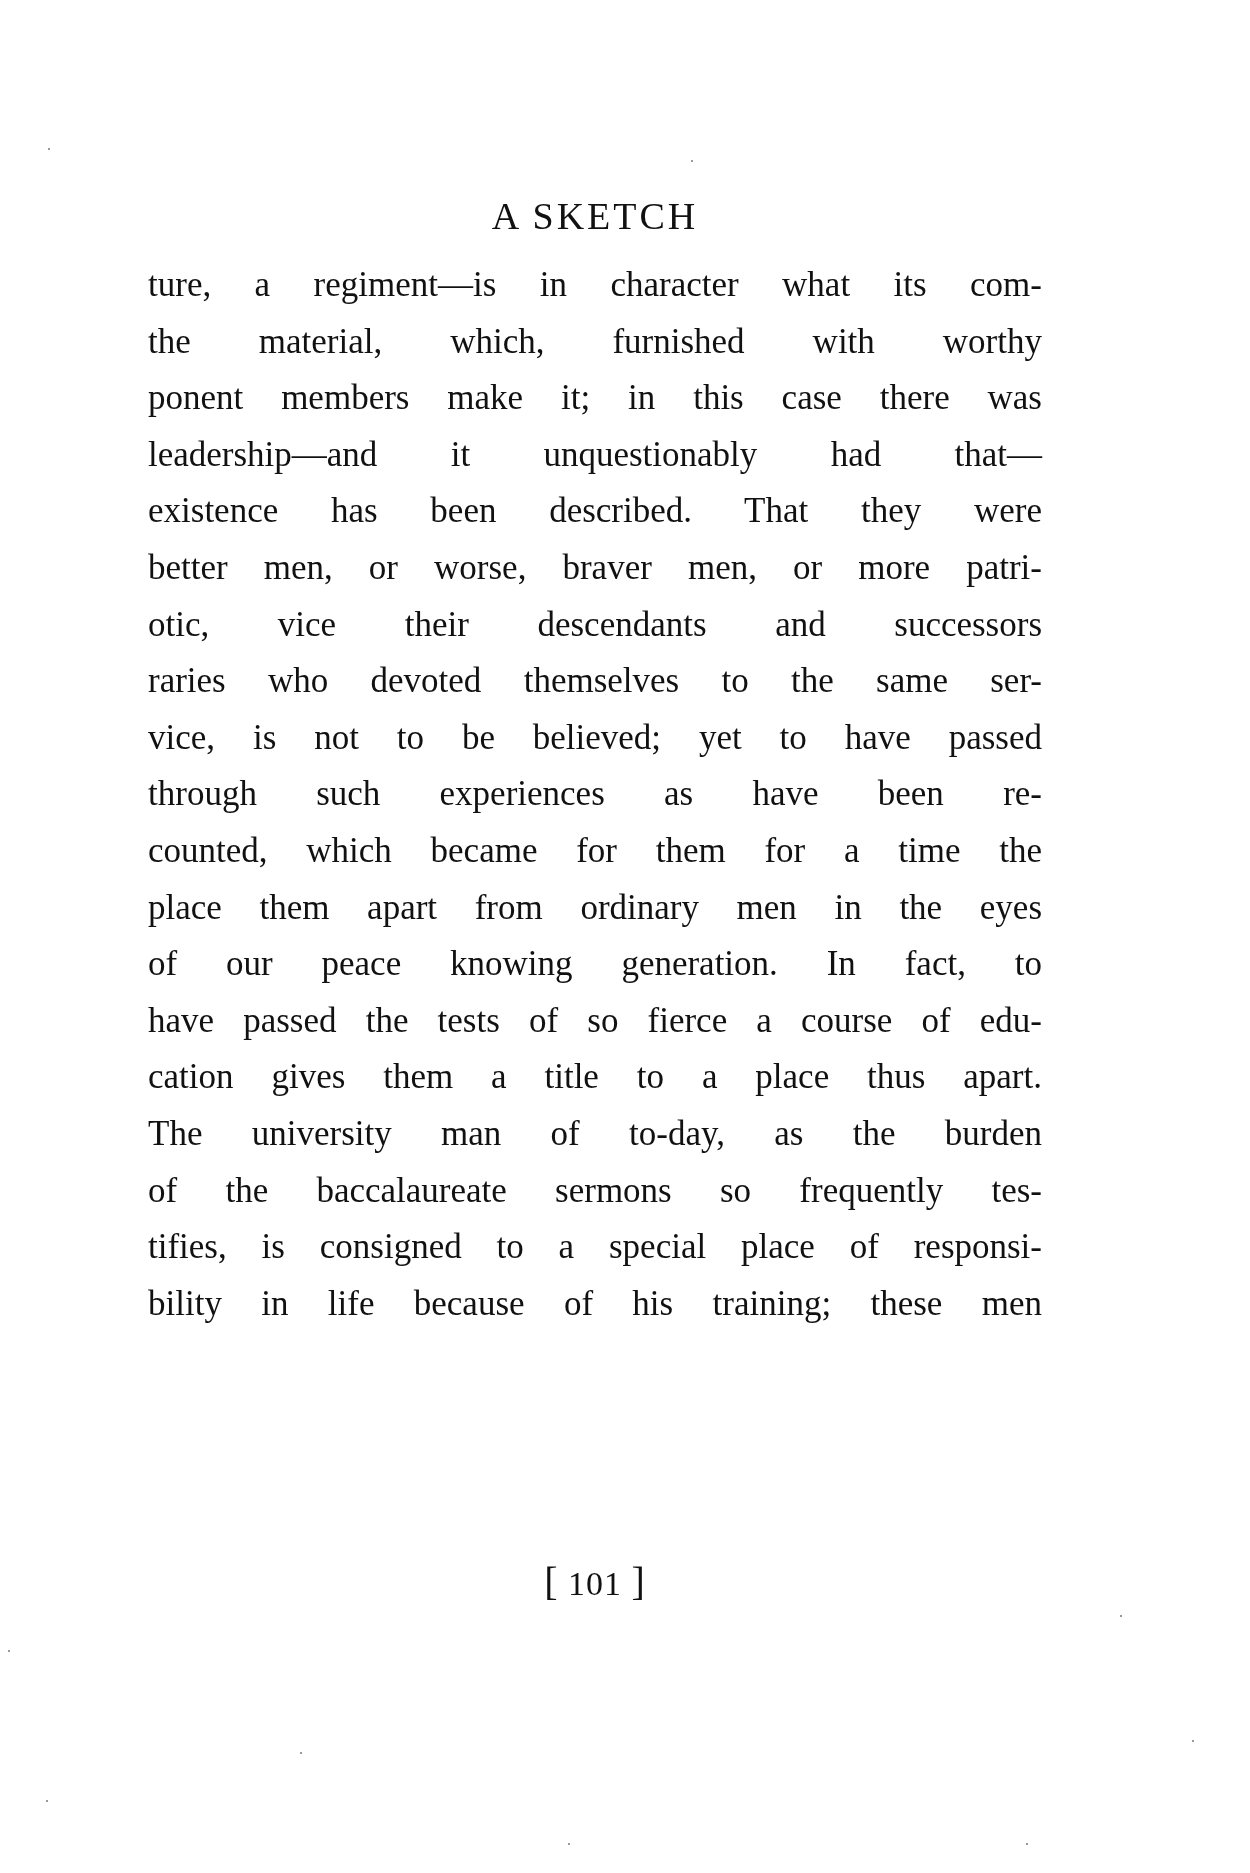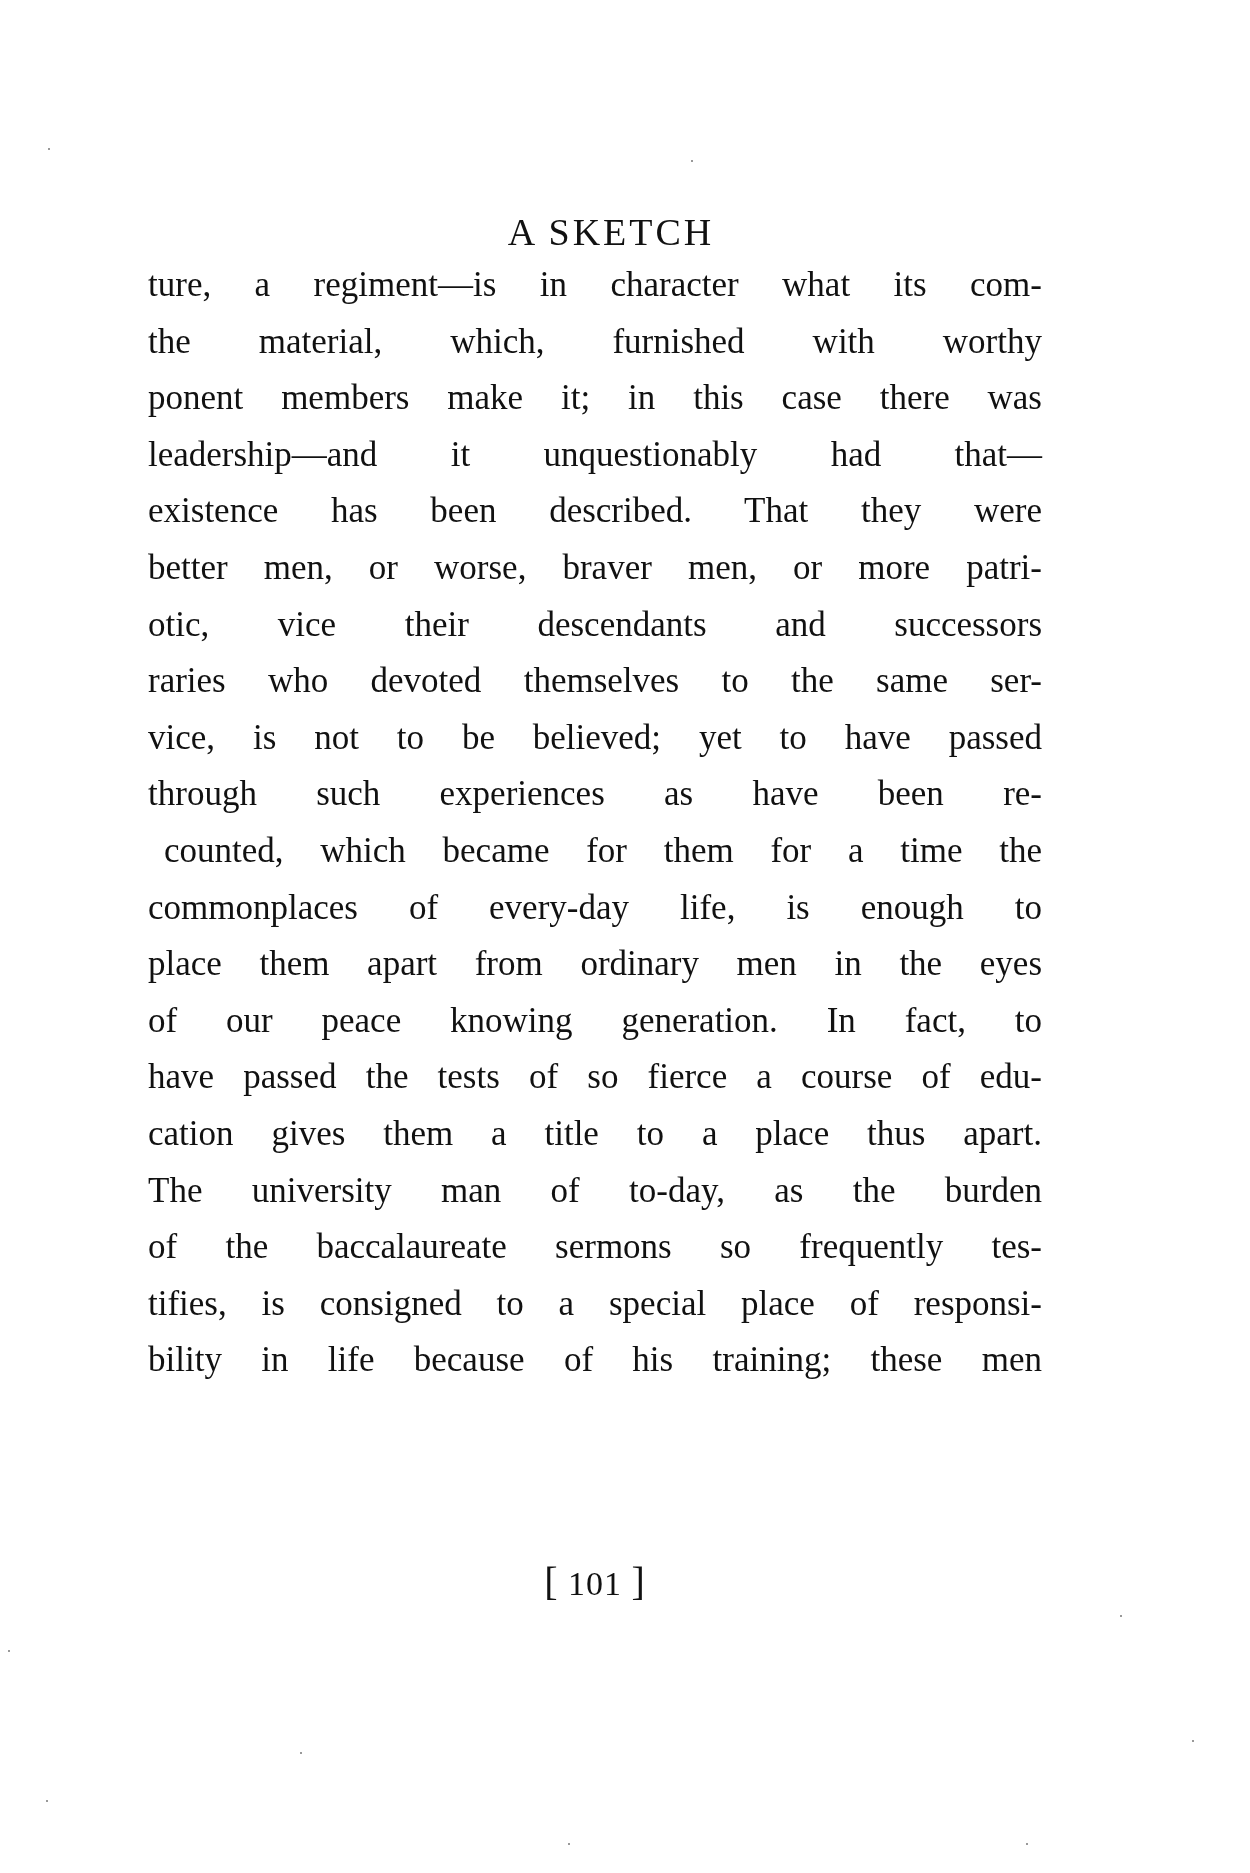--- a/index.html
+++ b/index.html
@@ -23,21 +23,21 @@
     }
     .running-head {
       position: absolute;
       left: 148px;
       width: 894px;
       top: 192px;
       text-align: center;
       font-size: 38px;
       letter-spacing: 3px;
       line-height: 48px;
-      margin: 16px;
+      margin: 0;
       font-weight: normal;
     }
     .body-text {
       position: absolute;
       left: 148px;
       width: 894px;
       top: 257px;
       margin: 0;
       padding: 0;
       font-size: 35px;
@@ -86,22 +86,21 @@
     <span class="line" style="white-space: normal;">ture, a regiment—is in character what its com-</span>
     <span class="line" style="white-space: normal;">the material, which, furnished with worthy</span>
     <span class="line" style="white-space: normal;">ponent members make it; in this case there was</span>
     <span class="line" style="white-space: normal;">leadership—and it unquestionably had that—</span>
     <span class="line" style="white-space: normal;">existence has been described.  That they were</span>
     <span class="line" style="white-space: normal;">better men, or worse, braver men, or more patri-</span>
     <span class="line" style="white-space: normal;">otic, vice their descendants and successors</span>
     <span class="line" style="white-space: normal;">raries who devoted themselves to the same ser-</span>
     <span class="line" style="white-space: normal;">vice, is not to be believed; yet to have passed</span>
     <span class="line" style="white-space: normal;">through such experiences as have been re-</span>
-    <span class="line" style="white-space: normal; margin-left: 16px;">counted, which became for them for a time the</span>
-    <span class="line" style="white-space: normal;">commonplaces of every-day life, is enough to</span>
+    <span class="line" style="white-space: normal;">counted, which became for them for a time the</span>
     <span class="line" style="white-space: normal;">place them apart from ordinary men in the eyes</span>
     <span class="line" style="white-space: normal;">of our peace knowing generation.  In fact, to</span>
     <span class="line" style="white-space: normal;">have passed the tests of so fierce a course of edu-</span>
     <span class="line" style="white-space: normal;">cation gives them a title to a place thus apart.</span>
     <span class="line" style="white-space: normal;">The university man of to-day, as the burden</span>
     <span class="line" style="white-space: normal;">of the baccalaureate sermons so frequently tes-</span>
     <span class="line" style="white-space: normal;">tifies, is consigned to a special place of responsi-</span>
     <span class="line last" style="white-space: normal;">bility in life because of his training; these men</span>
   </div>
 

